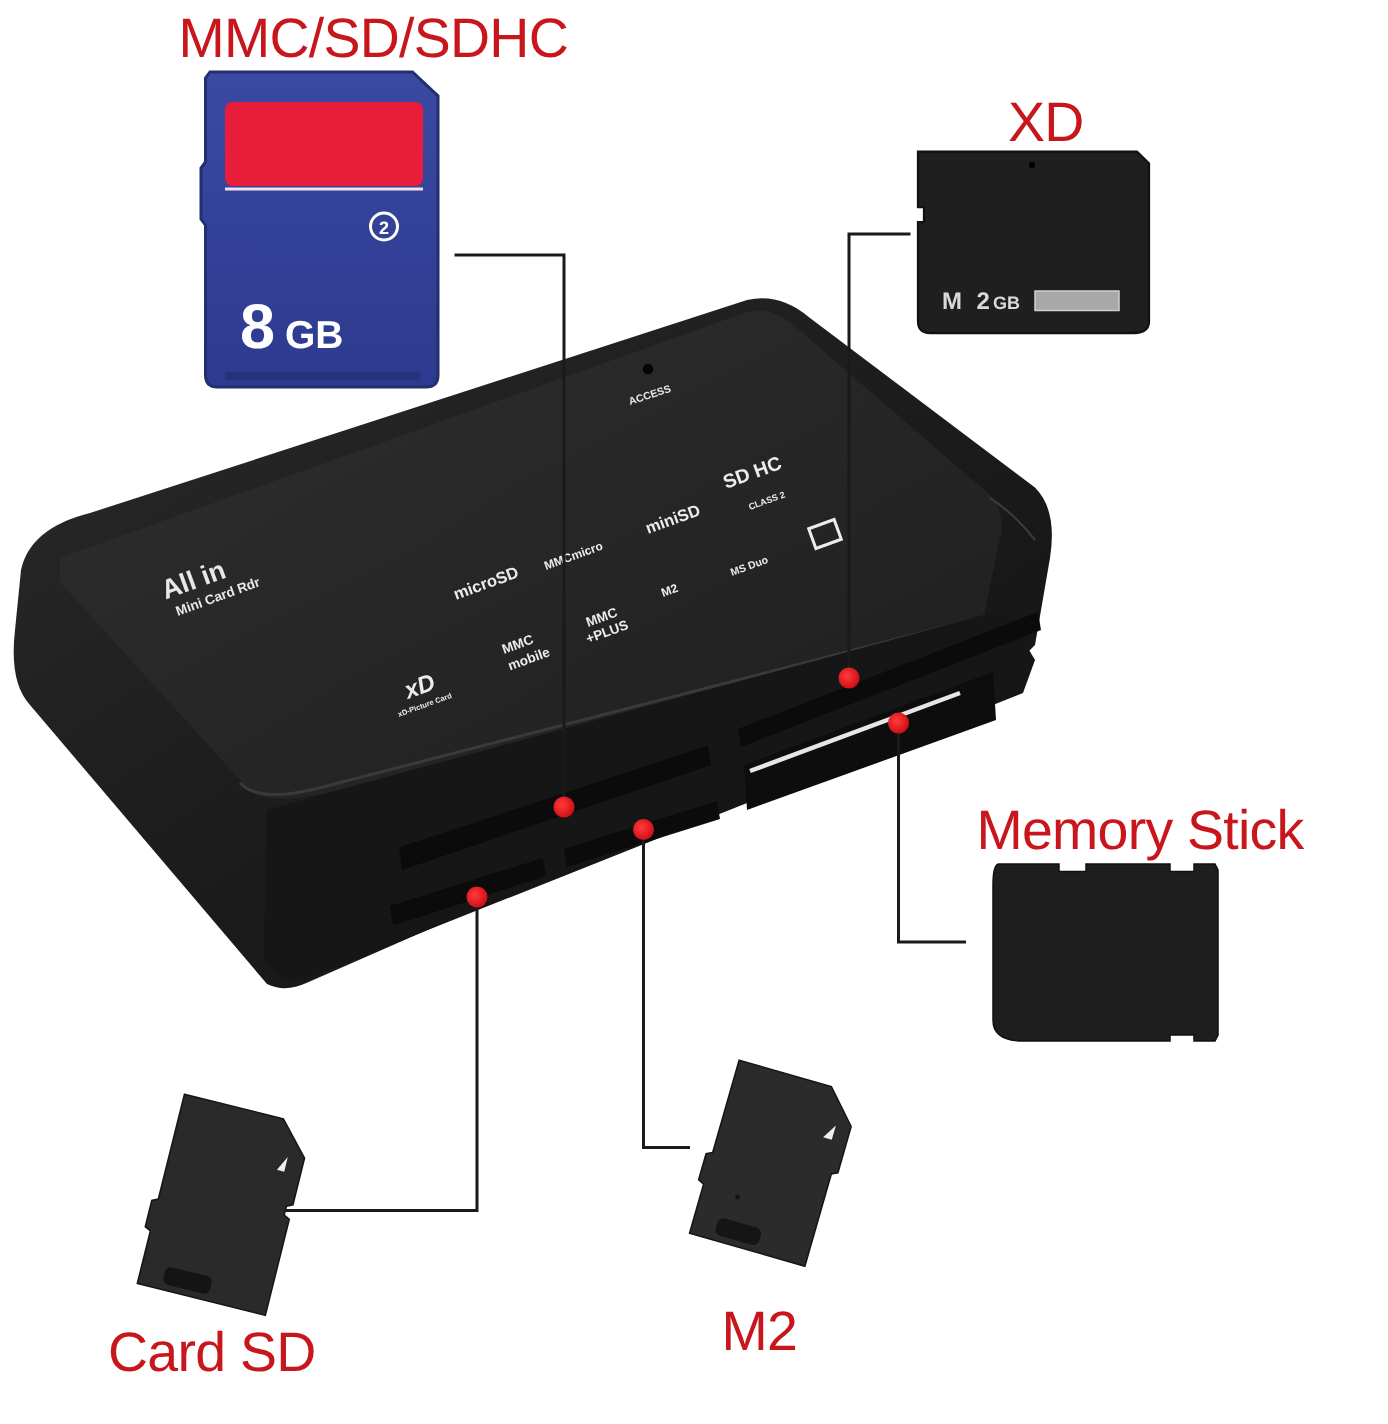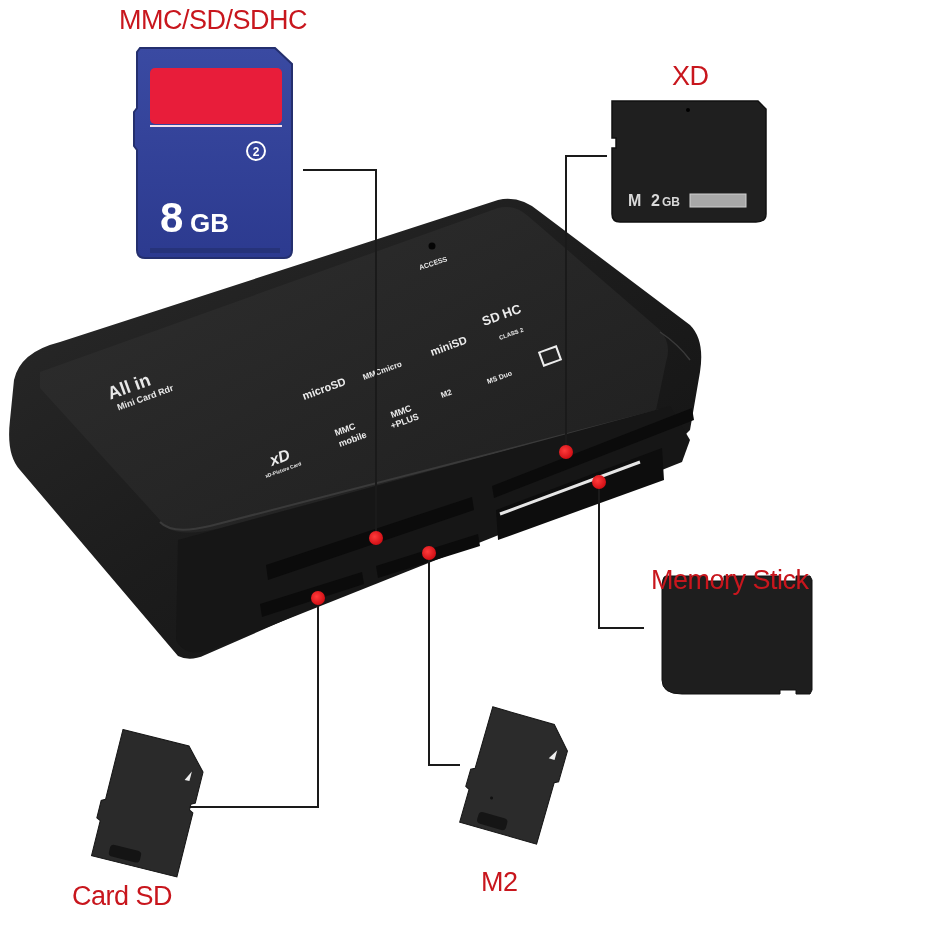--- a/index.html
+++ b/index.html
@@ -1,20 +1,20 @@
 <!DOCTYPE html>
 <html><head>
   <meta charset="utf-8">
   <style>
     html, body { margin: 0; padding: 0; background: #ffffff; }
     body { width: 925px; height: 949px; position: relative; overflow: hidden;
            font-family: "Liberation Sans", sans-serif; }
     .stage { position: absolute; left: 0; top: 0; width: 925px; height: 949px; }
     .label { position: absolute; color: #c8161d; font-family: "Liberation Sans", sans-serif;
-             font-size: 27px; letter-spacing: -0.5px; white-space: nowrap; line-height: 1; }
+             font-size: 37px; letter-spacing: -0.5px; white-space: nowrap; line-height: 1; }
     svg text { font-family: "Liberation Sans", sans-serif; }
   </style>
 </head>
 <body>
 
 <div class="stage">
   <svg width="925" height="949" viewBox="0 0 925 949" xmlns="http://www.w3.org/2000/svg">
     <defs>
       <linearGradient id="bodyGrad" x1="0" y1="0" x2="1" y2="1">
         <stop offset="0" stop-color="#2b2b2b"></stop>
@@ -136,16 +136,16 @@
       <path d="M476 714 L540 714 L560 736 L560 768 L556 770 L556 834 L476 834 L476 800 L472 798 L472 780 L476 778 Z" fill="#2b2b2b" stroke="#151515" stroke-width="1"></path>
       <polygon points="544,748 550,738 550,748" fill="#f0f0f0"></polygon>
       <rect x="492" y="818" width="30" height="12" rx="4" fill="#151515"></rect>
       <circle cx="500" cy="802" r="1.5" fill="#111"></circle>
     </g>
   </svg>
 
   
   <div class="label" style="left:119px; top:7px;">MMC/SD/SDHC</div>
   <div class="label" style="left:672px; top:63px;">XD</div>
-  <div class="label" style="left:651px; top:535px;margin-top:32px;">Memory Stick</div>
+  <div class="label" style="left:651px; top:535px;">Memory Stick</div>
   <div class="label" style="left:72px; top:883px;">Card SD</div>
   <div class="label" style="left:481px; top:869px;">M2</div>
 </div>
 
 </body></html>

